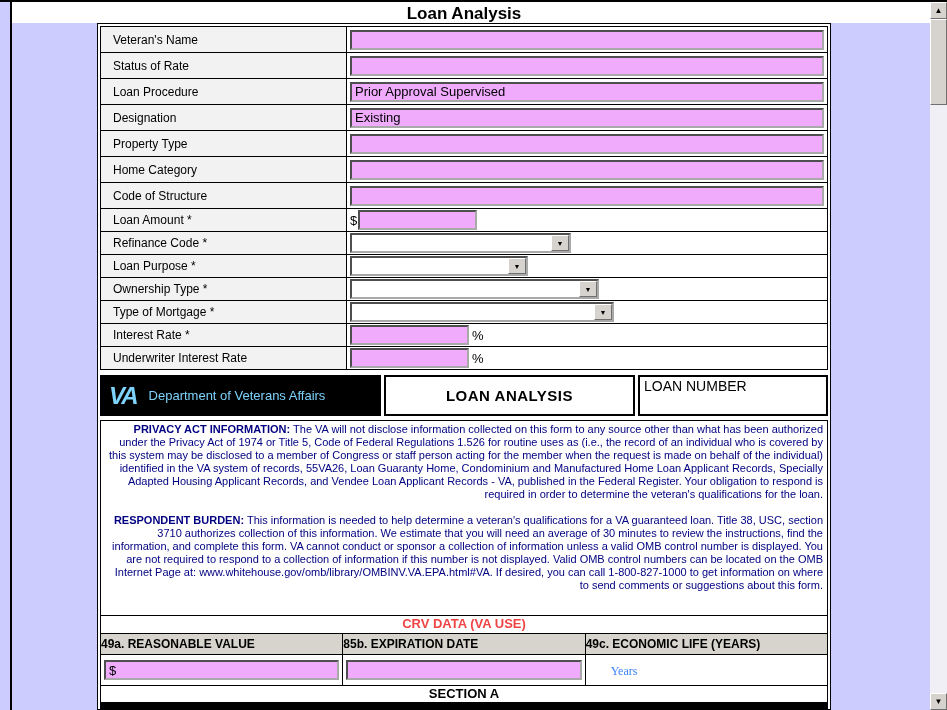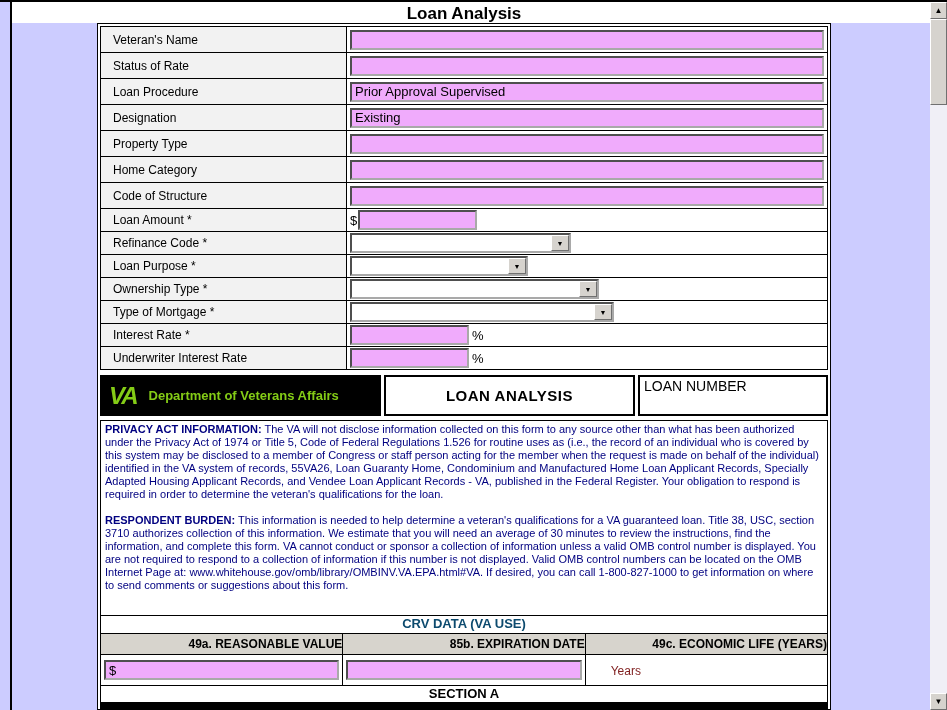--- a/index.html
+++ b/index.html
@@ -22,34 +22,34 @@
   .med{width:119px;}
   .hwrap{display:flex;align-items:center;}
   .prefix{font-size:13px;margin-right:1px;color:#000;}
   .suffix{font-size:13px;margin-left:3px;color:#000;}
   .select{display:inline-flex;box-sizing:border-box;height:20px;background:#fff;border:2px solid;border-color:#4f4f4f #a9a9a9 #a9a9a9 #4f4f4f;vertical-align:middle;}
   .sel-val{flex:1;font-size:12px;padding:1px 3px;overflow:hidden;}
   .sel-btn{width:16px;background:#d6d3ce;border:1px solid;border-color:#fff #707070 #707070 #fff;display:flex;align-items:center;justify-content:center;cursor:default;}
   .arrow{font-size:7px;line-height:1;color:#000;}
   .w221{width:221px;}.w178{width:178px;}.w249{width:249px;}.w264{width:264px;}
   .va-header{display:flex;gap:3px;margin:5px 0 4px 0;height:41px;width:728px;box-sizing:border-box;}
-  .va-black{width:281px;box-sizing:border-box;background:#000;border:2px solid #000;display:flex;align-items:center;color:#84cc16;padding-left:7px;}
+  .va-black{width:281px;box-sizing:border-box;background:#000;border:2px solid #000;display:flex;align-items:center;color:#7dd3fc;padding-left:7px;}
   .va-logo{font-weight:bold;font-size:24px;font-style:italic;letter-spacing:-2px;margin-right:12px;}
-  .va-agency{font-weight:bold;font-size:13px;white-space:nowrap;}
+  .va-agency{font-weight:normal;font-size:13px;white-space:nowrap;}
   .va-title-box{width:251px;box-sizing:border-box;border:2px solid #000;background:#fff;display:flex;align-items:center;justify-content:center;font-weight:bold;font-size:15px;letter-spacing:0.5px;color:#000;}
   .va-number-box{flex:1;box-sizing:border-box;border:2px solid #000;background:#fff;font-size:14px;padding:1px 4px;color:#000;}
   .privacy-block{width:728px;box-sizing:border-box;border:1px solid #000;background:#fff;height:196px;overflow:hidden;padding:2px 4px;}
-  .privacy-block p{margin:0 0 13px 0;font-size:11px;line-height:13px;color:#000080;}
+  .privacy-block p{margin:0 0 13px 0;font-size:11px;line-height:13px;color:#000080;text-align:right;}
   .privacy-block b{color:#000080;}
-  .crv-title{width:728px;box-sizing:border-box;border-left:1px solid #000;border-right:1px solid #000;height:17px;text-align:center;font-weight:bold;font-size:13px;color:#0c4a6e;background:#fff;}
+  .crv-title{width:728px;box-sizing:border-box;border-left:1px solid #000;border-right:1px solid #000;height:17px;text-align:center;font-weight:bold;font-size:13px;color:#ef4444;background:#fff;}
   .crv-table{width:728px;}
-  .crv-table th{border:1px solid #000;background:#d7d4cd;height:20px;font-size:12px;font-weight:bold;color:#000;text-align:right;padding:0;}
+  .crv-table th{border:1px solid #000;background:#d7d4cd;height:20px;font-size:12px;font-weight:bold;color:#000;text-align:left;padding:0;}
   .crv-table td{border:1px solid #000;background:#fff;height:28px;padding:1px 3px;}
   .crv{width:100%;}
-  .years-label{font-size:12px;color:#7f1d1d;padding-left:22px;}
+  .years-label{font-size:12px;color:#3b82f6;padding-left:22px;font-family:Liberation Serif, serif;}
   .section-title{width:728px;box-sizing:border-box;border-left:1px solid #000;border-right:1px solid #000;height:16px;text-align:center;font-weight:bold;font-size:13px;color:#000;background:#fff;}
   .black-bar{width:728px;height:30px;background:#000;}
   .scrollbar{position:absolute;right:0;top:2px;width:17px;height:708px;background:#f0eff6;z-index:8;}
   .sb-btn{position:absolute;left:0;width:17px;height:17px;box-sizing:border-box;background:#d6d3ce;border:1px solid;border-color:#fff #707070 #707070 #fff;display:flex;align-items:center;justify-content:center;}
   .sb-up{top:0;}
   .sb-down{bottom:0;}
   .sb-arrow{font-size:8px;line-height:1;color:#000;}
   .sb-thumb{position:absolute;left:0;top:17px;width:17px;height:86px;box-sizing:border-box;background:#d6d3ce;border:1px solid;border-color:#fff #707070 #707070 #fff;}
 </style>
 </head>

